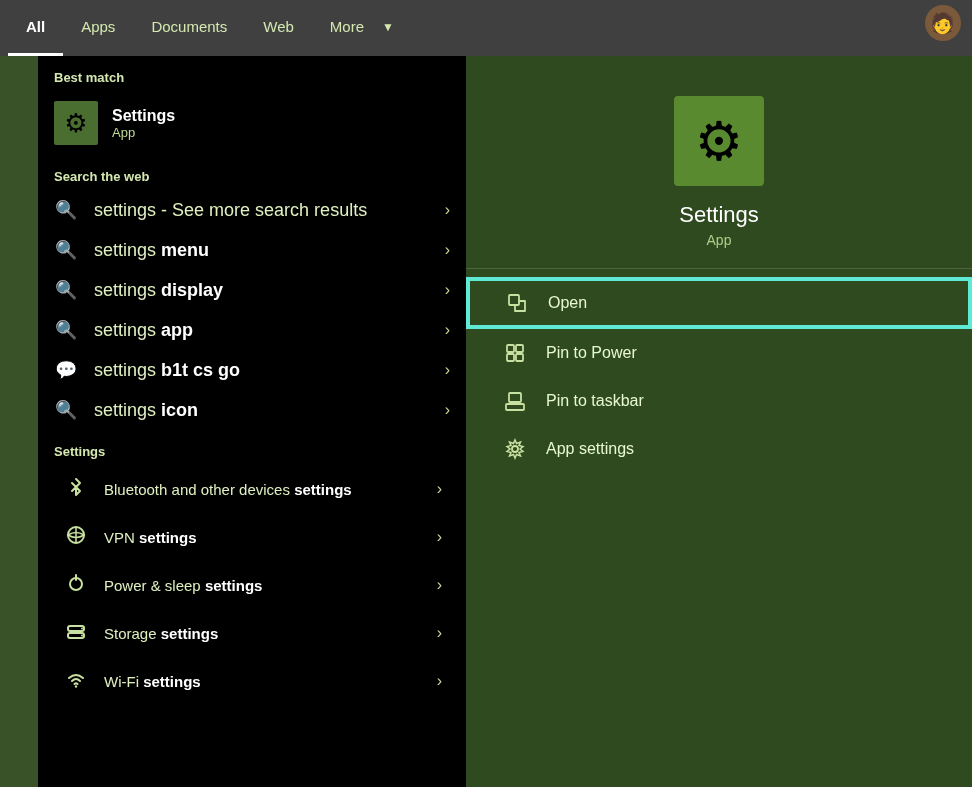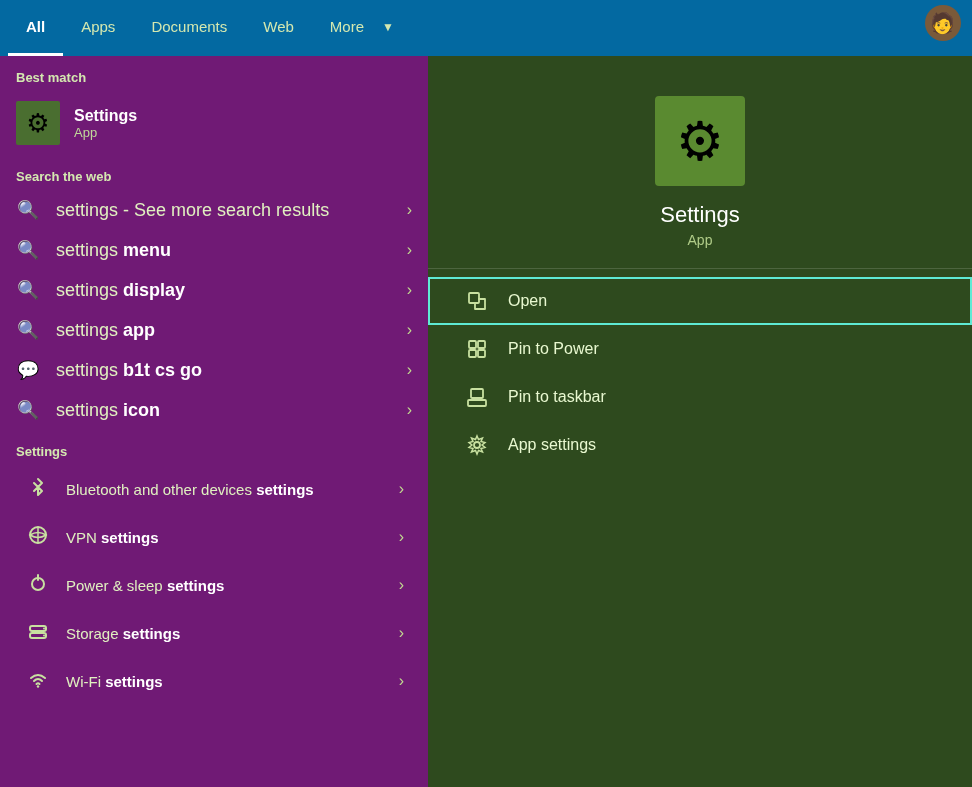--- a/index.html
+++ b/index.html
@@ -10,21 +10,21 @@
       font-family: 'Segoe UI', Arial, sans-serif;
       overflow: hidden;
       display: flex;
       flex-direction: column;
     }
 
     
     .top-nav {
       display: flex;
       align-items: center;
-      background: #0369a1;
+      background: #404040;
       height: 56px;
       padding: 0 8px;
       flex-shrink: 0;
     }
     .nav-tab {
       color: #d4e8b0;
       font-size: 15px;
       padding: 0 18px;
       height: 56px;
       display: flex;
@@ -95,24 +95,25 @@
     
     .main-content {
       display: flex;
       flex: 1;
       overflow: hidden;
     }
 
     
     .left-panel {
       width: 428px;
-      background: #701a75;
+      background: #000000;
       flex-shrink: 0;
       overflow-y: auto;
       padding-bottom: 16px;
+      margin-left: 38px;
     }
 
     .section-label {
       color: #d4e8b0;
       font-size: 13px;
       font-weight: 600;
       padding: 14px 16px 6px 16px;
     }
 
     
@@ -251,21 +252,21 @@
       display: flex;
       align-items: center;
       padding: 11px 36px;
       gap: 16px;
       cursor: pointer;
       color: #e8f8d0;
       font-size: 16px;
       border: 2px solid transparent;
     }
     .action-item.highlighted {
-      border: 2px solid #5eead4;
+      border: 4px solid #5eead4;
     }
     .action-item .action-icon {
       font-size: 20px;
       color: #c8e0a0;
       width: 26px;
       display: flex;
       align-items: center;
     }
     .action-item .action-label {
       font-size: 16px;

